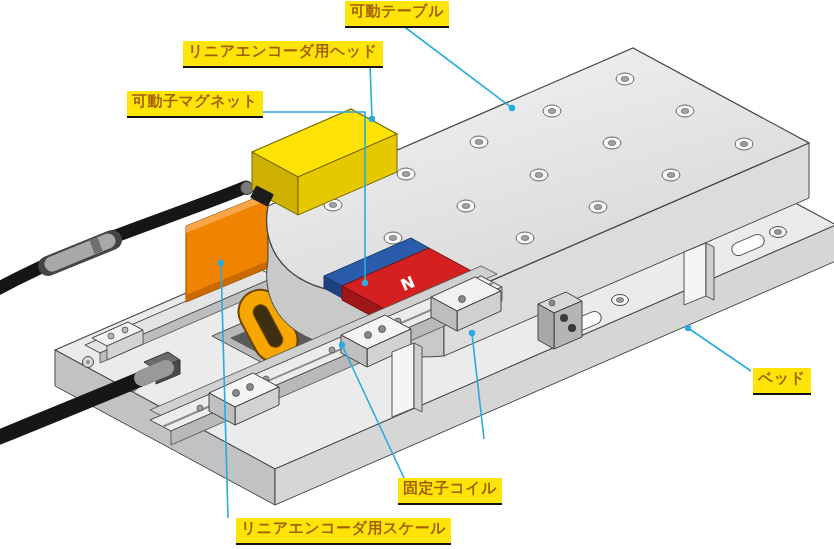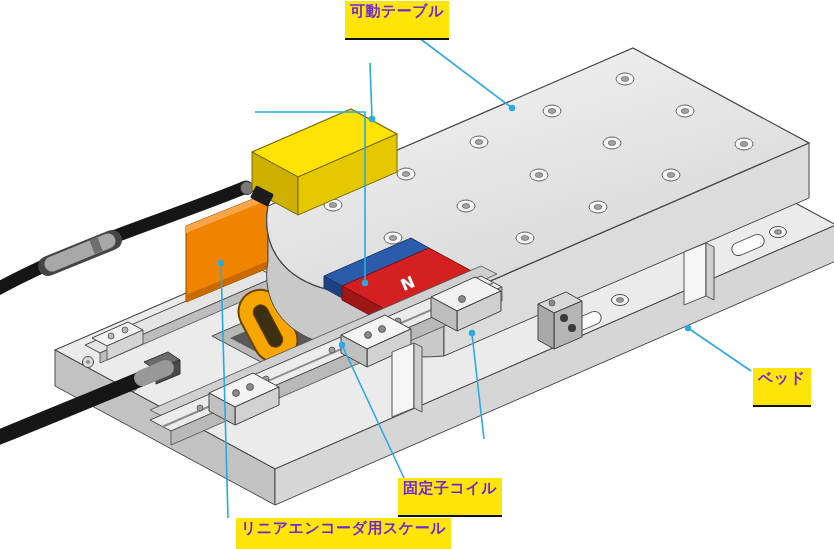--- a/index.html
+++ b/index.html
@@ -1,21 +1,21 @@
 <!DOCTYPE html>
 <html><head>
 <meta charset="utf-8">
 <style>
   html,body{margin:0;padding:0;background:#fff;}
   .stage{position:relative;width:834px;height:549px;background:#ffffff;overflow:hidden;
          font-family:"DejaVu Sans",sans-serif;}
   .stage svg{position:absolute;left:0;top:0;}
-  .lbl{position:absolute;background:#ffe408;color:#6d28d9;
+  .lbl{position:absolute;background:#ffe408;color:#a16207;
        font:700 15px/1.3 "DejaVu Sans",sans-serif;letter-spacing:.5px;
-       padding:1px 5px 16px 5px;border-bottom:2px solid #111;white-space:nowrap;}
+       padding:1px 5px 4px 5px;border-bottom:2px solid #111;white-space:nowrap;}
 </style>
 </head>
 <body>
 
 <div class="stage">
 
 <svg width="834" height="549" viewBox="0 0 834 549">
   <defs>
     <linearGradient id="gTable" x1="0" y1="0" x2="0.6" y2="1">
       <stop offset="0" stop-color="#f5f5f5"></stop>
@@ -217,17 +217,19 @@
     <circle cx="372" cy="119" r="3.2"></circle>
     <circle cx="365" cy="283" r="3.2"></circle>
     <circle cx="688" cy="328" r="3.2"></circle>
     <circle cx="472" cy="333" r="3.2"></circle>
     <circle cx="342" cy="345" r="3.2"></circle>
     <circle cx="221" cy="263" r="3.2"></circle>
   </g>
 </svg>
 
 <div class="lbl" style="left:345px;top:1px;">可動テーブル</div>
+<div class="lbl" style="left:183px;top:41px;">リニアエンコーダ用ヘッド</div>
+<div class="lbl" style="left:127px;top:91px;">可動子マグネット</div>
 <div class="lbl" style="left:753px;top:368px;">ベッド</div>
 <div class="lbl" style="left:236px;top:518px;">リニアエンコーダ用スケール</div>
 <div class="lbl" style="left:398px;top:478px;">固定子コイル</div>
 
 </div>
 
 </body></html>

